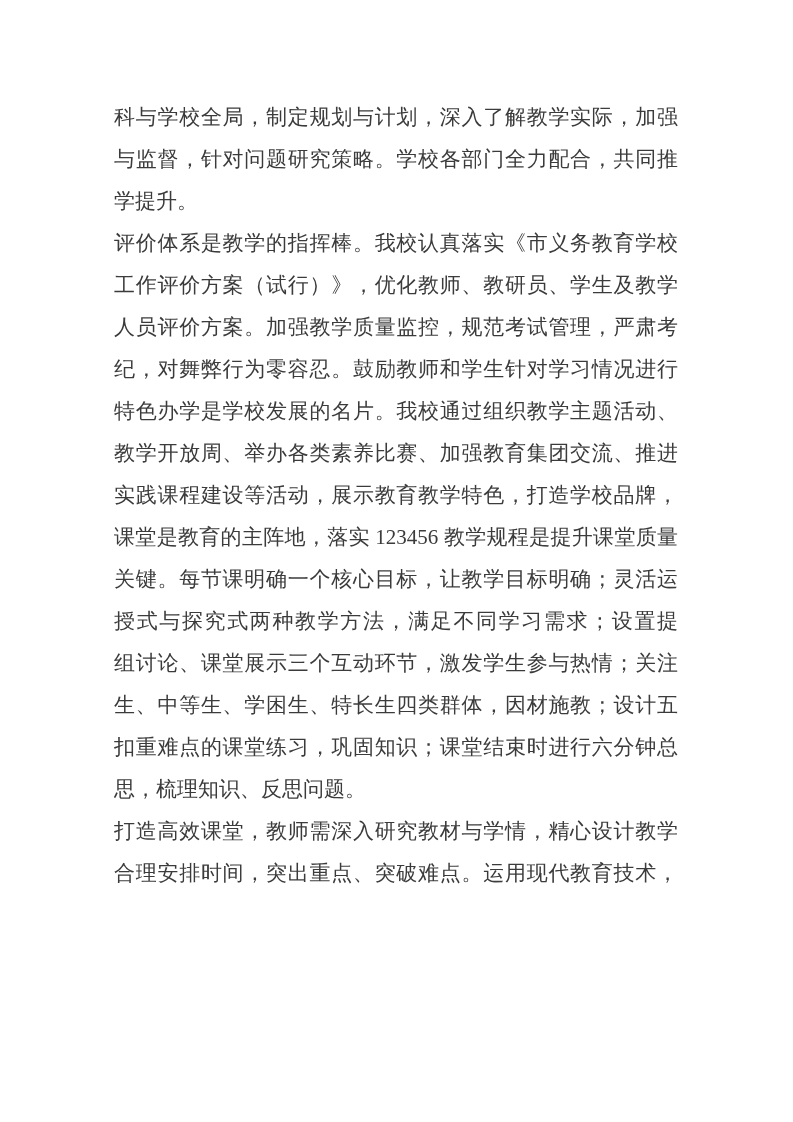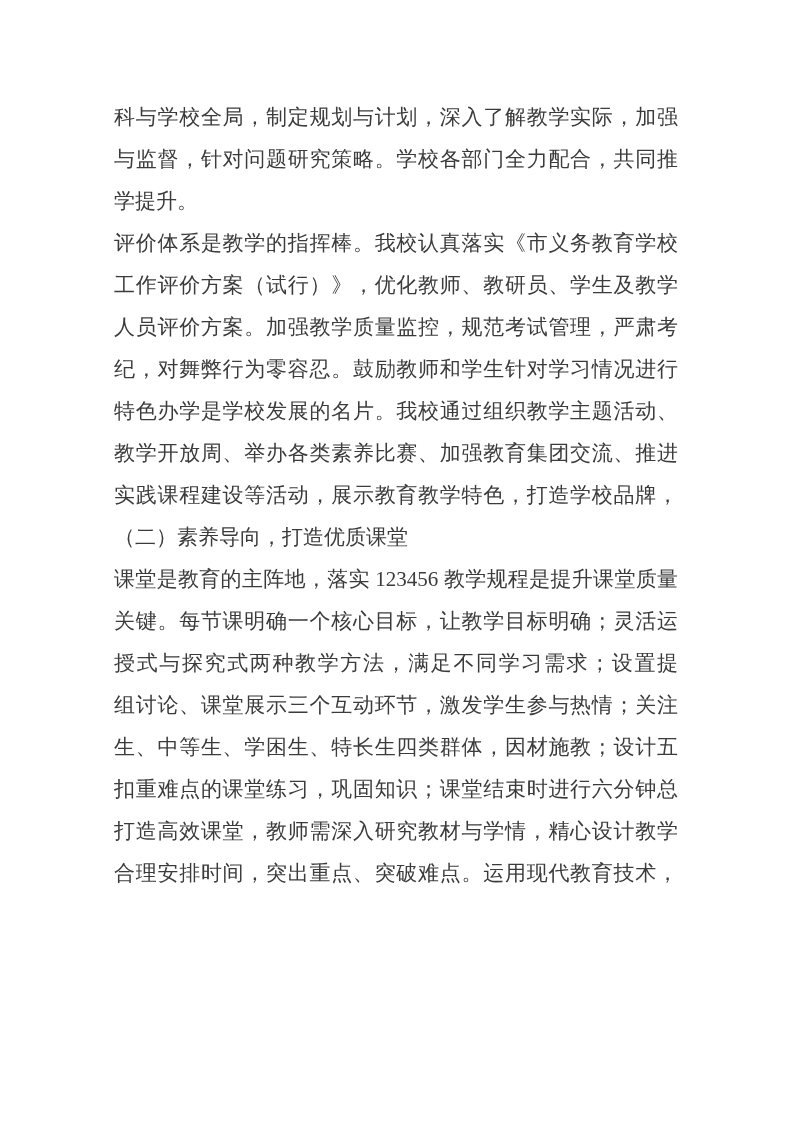--- a/index.html
+++ b/index.html
@@ -67,31 +67,29 @@
       <div class="line">人员评价方案。加强教学质量监控，规范考试管理，严肃考风考</div>
       <div class="line">纪，对舞弊行为零容忍。鼓励教师和学生针对学习情况进行反思，</div>
     </div>
 
     <div class="block">
       <div class="line">特色办学是学校发展的名片。我校通过组织教学主题活动、开展</div>
       <div class="line">教学开放周、举办各类素养比赛、加强教育集团交流、推进德育</div>
       <div class="line">实践课程建设等活动，展示教育教学特色，打造学校品牌，提升</div>
     </div>
 
-    <div class="block">
-      <div class="line line--heading">（二）素养导向，打造优质课堂</div>
-    </div>
 
     <div class="block">
       <div class="line">课堂是教育的主阵地，落实 123456 教学规程是提升课堂质量的</div>
       <div class="line">关键。每节课明确一个核心目标，让教学目标明确；灵活运用讲</div>
       <div class="line">授式与探究式两种教学方法，满足不同学习需求；设置提问、小</div>
       <div class="line">组讨论、课堂展示三个互动环节，激发学生参与热情；关注优秀</div>
       <div class="line">生、中等生、学困生、特长生四类群体，因材施教；设计五个紧</div>
       <div class="line">扣重难点的课堂练习，巩固知识；课堂结束时进行六分钟总结反</div>
+      <div class="line line--end">思，梳理知识、反思问题。</div>
     </div>
 
     <div class="block">
       <div class="line">打造高效课堂，教师需深入研究教材与学情，精心设计教学流程，</div>
       <div class="line">合理安排时间，突出重点、突破难点。运用现代教育技术，创新</div>
     </div>
 
   </div>
 </div>
 

